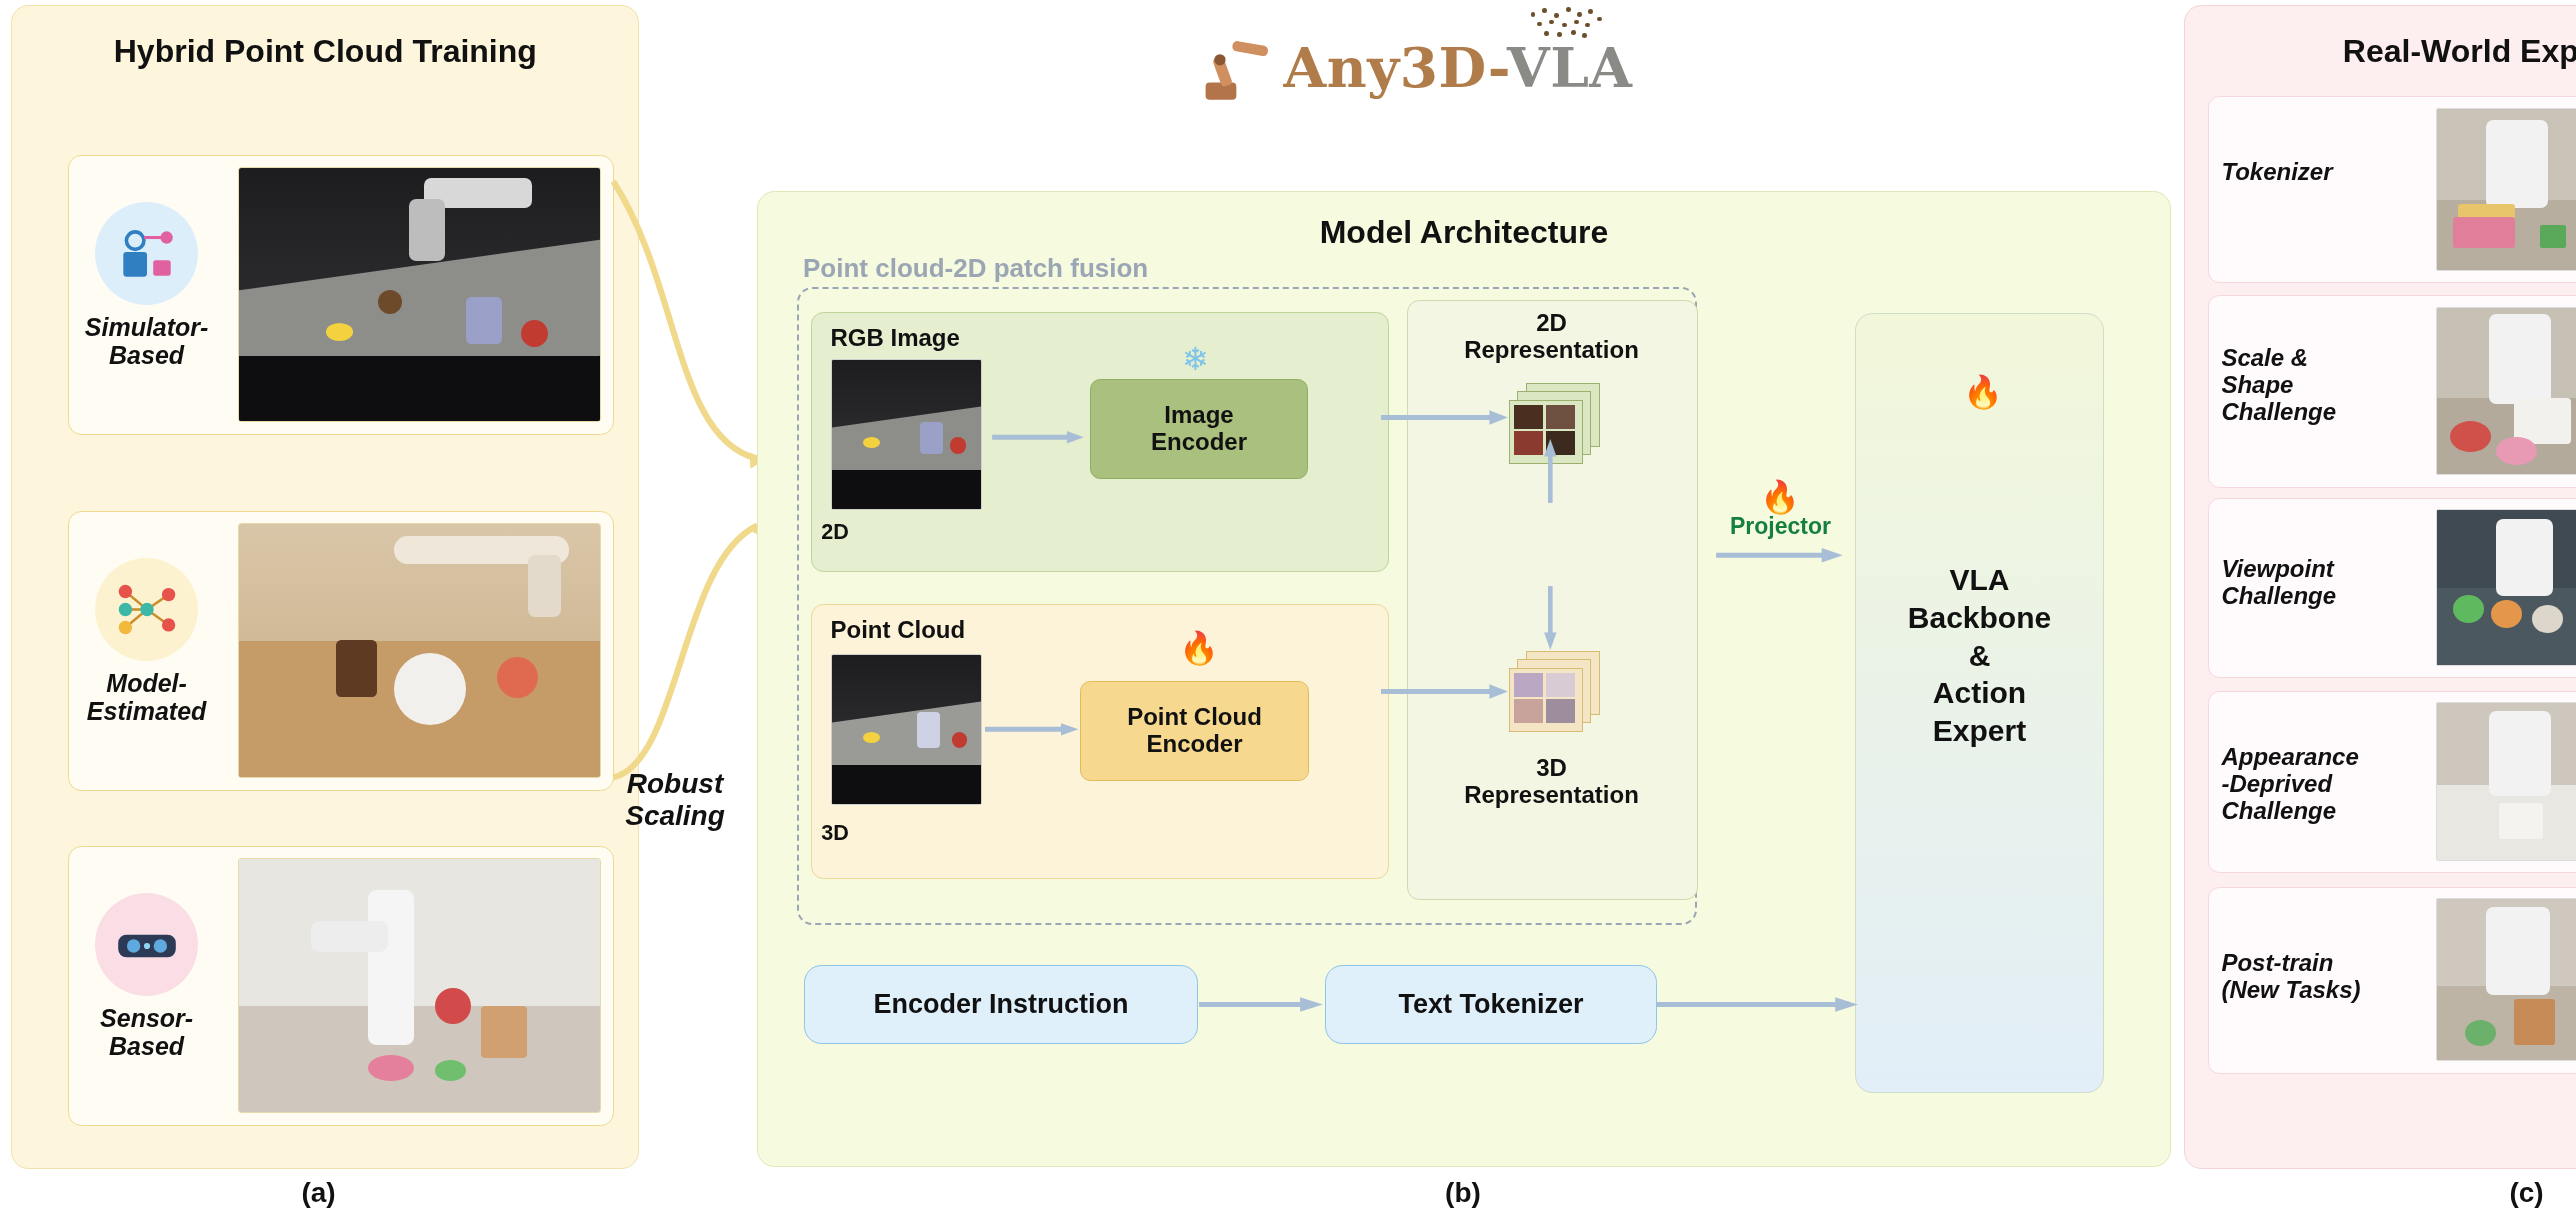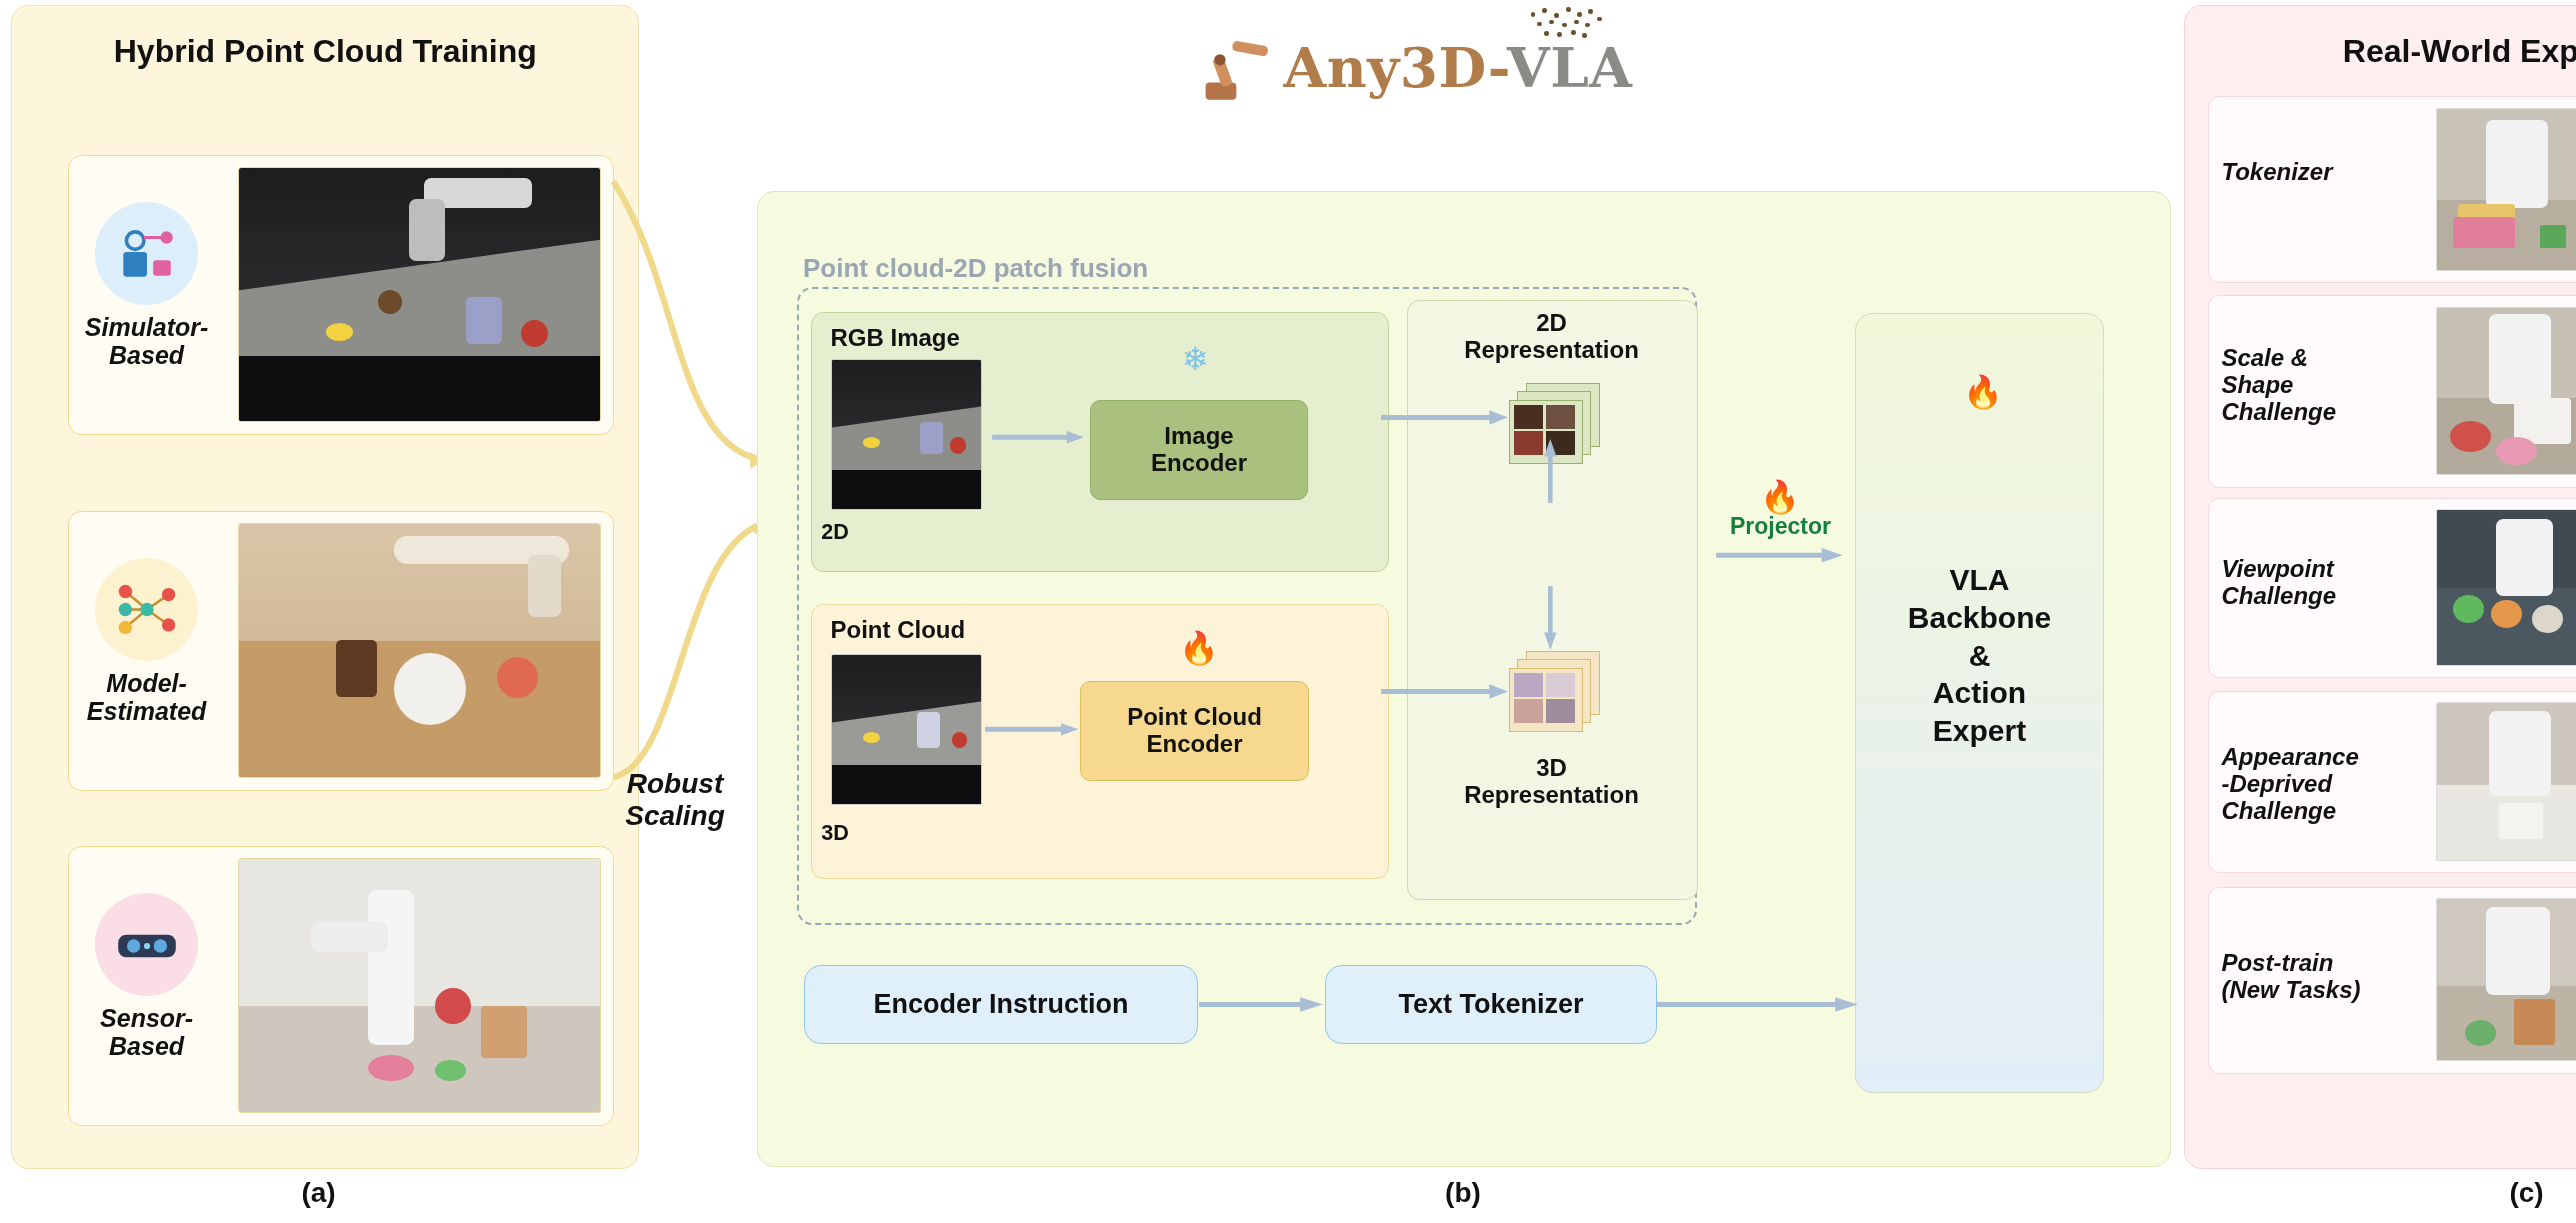--- a/index.html
+++ b/index.html
@@ -311,37 +311,38 @@
         <i style="left:61px;top:23px"></i>
       <i style="left:72px;top:26px"></i>
     </div>
     <div class="logo-text">
       <span>Any3D</span><span>-</span><span class="v">VLA</span>
     </div>
   </div>
 
 
   <div class="panel-b">
+    <div class="panel-b-title">Model Architecture</div>
 
     <div class="fusion-title">Point cloud-2D patch fusion</div>
     <div class="fusion-box"></div>
 
     <div class="rgb-card">
       <div class="card-head" style="left:18.5px;top:11.3px;">RGB Image</div>
       <div class="mini-photo" style="left:18.5px;top:46px;width:149px;height:149px;">
         <div class="ph ph-sim">
           <div class="floor"></div>
             <div class="dark"></div>
           <div class="blob" style="left:31px;top:77px;width:17.5px;height:11.3px;background:#f3d13f;"></div>
           <div class="blob" style="left:88px;top:62px;width:23px;height:32px;background:#9aa0c8;border-radius:4.1px;"></div>
           <div class="blob" style="left:118px;top:77px;width:16.5px;height:16.5px;background:#c23b30;"></div>
         </div>
       </div>
       <div class="dim-tag" style="left:9.3px;top:206px;">2D</div>
-      <div class="enc-btn enc-img" style="left:278px;top:87px;width:216px;height:98px;">
+      <div class="enc-btn enc-img" style="left:278px;top:66px;width:216px;height:98px;">
         Image<br>Encoder
       </div>
       <div class="snow" style="position:absolute;left:370px;top:30px;">❄</div>
       <svg class="abs" style="left:180px;top:114px;width:93px;height:20.6px;" viewBox="0 0 180 40" width="93" height="20.6">
         <path d="M 0 20 L 150 20" stroke="#a8bdd6" stroke-width="10" fill="none"></path>
         <path d="M 145 8 L 178 20 L 145 32 Z" fill="#a8bdd6"></path>
       </svg>
     </div>
 
     <div class="pc-card">

